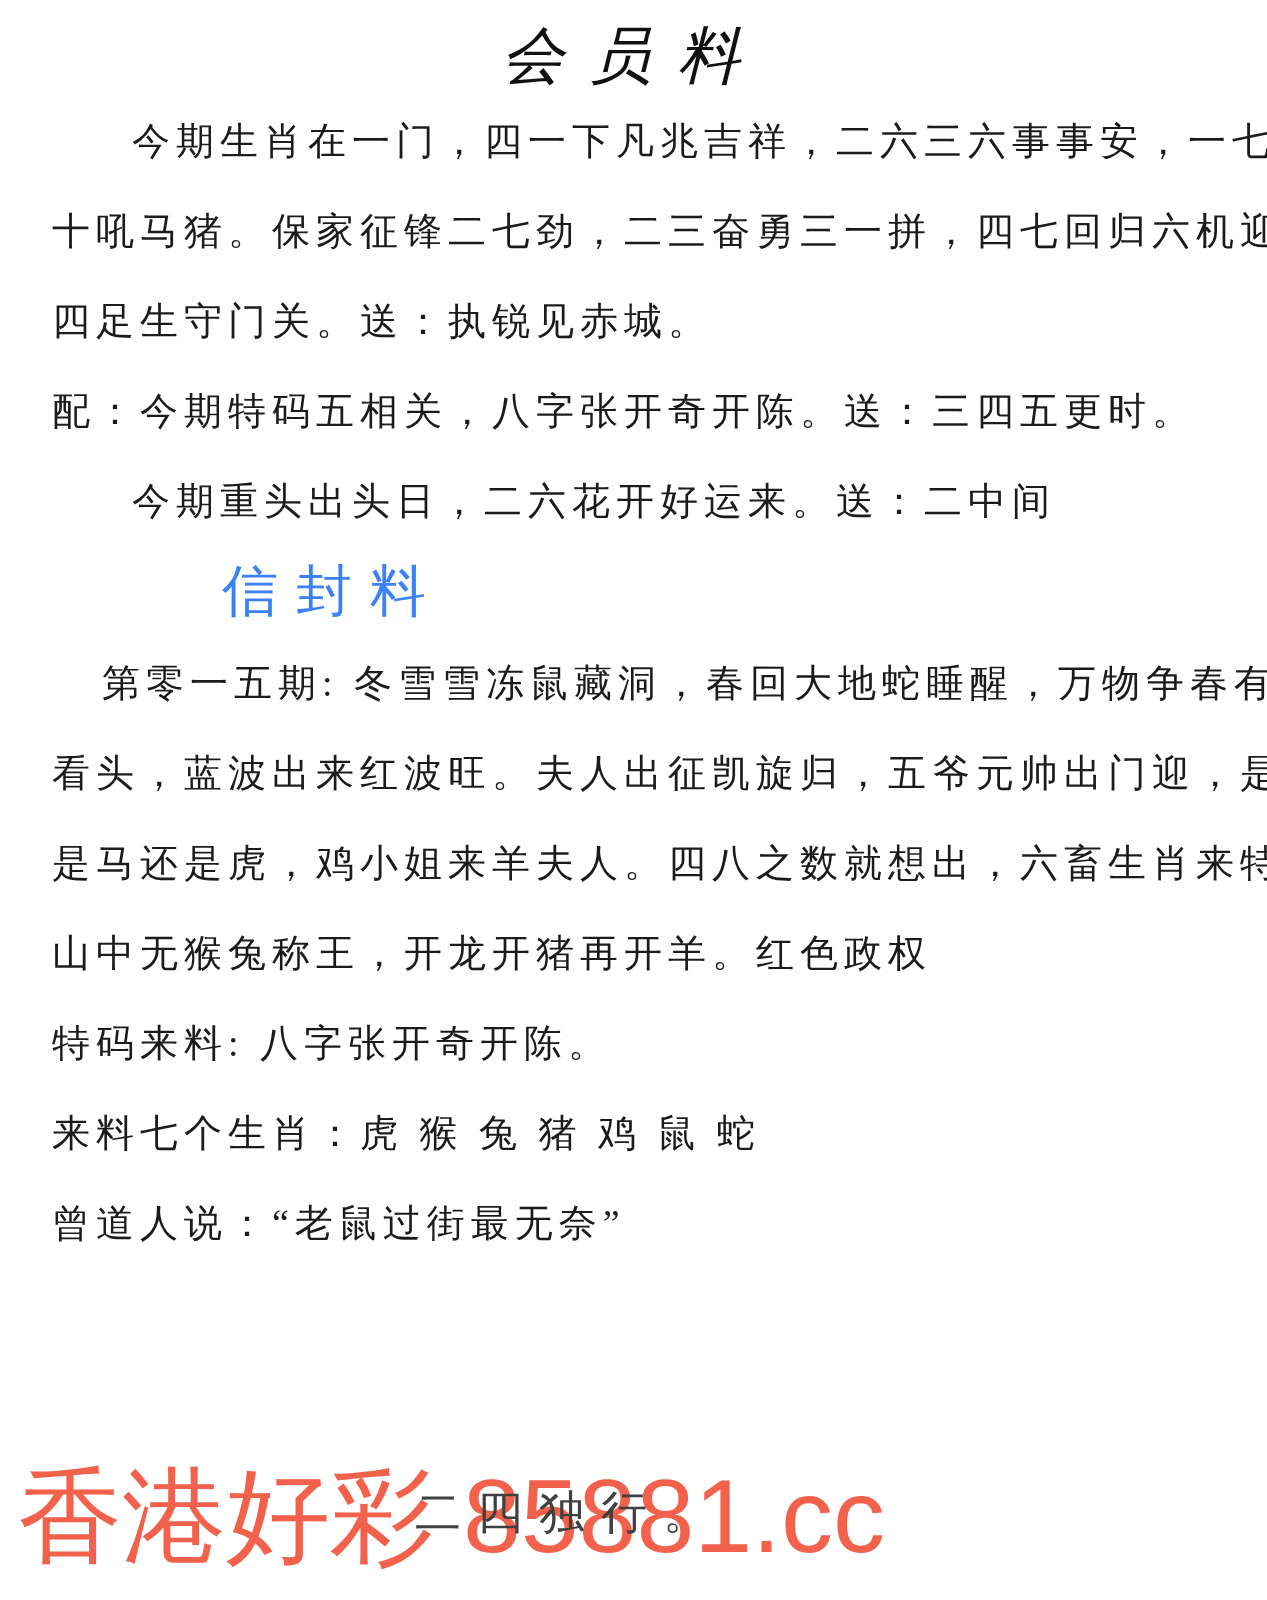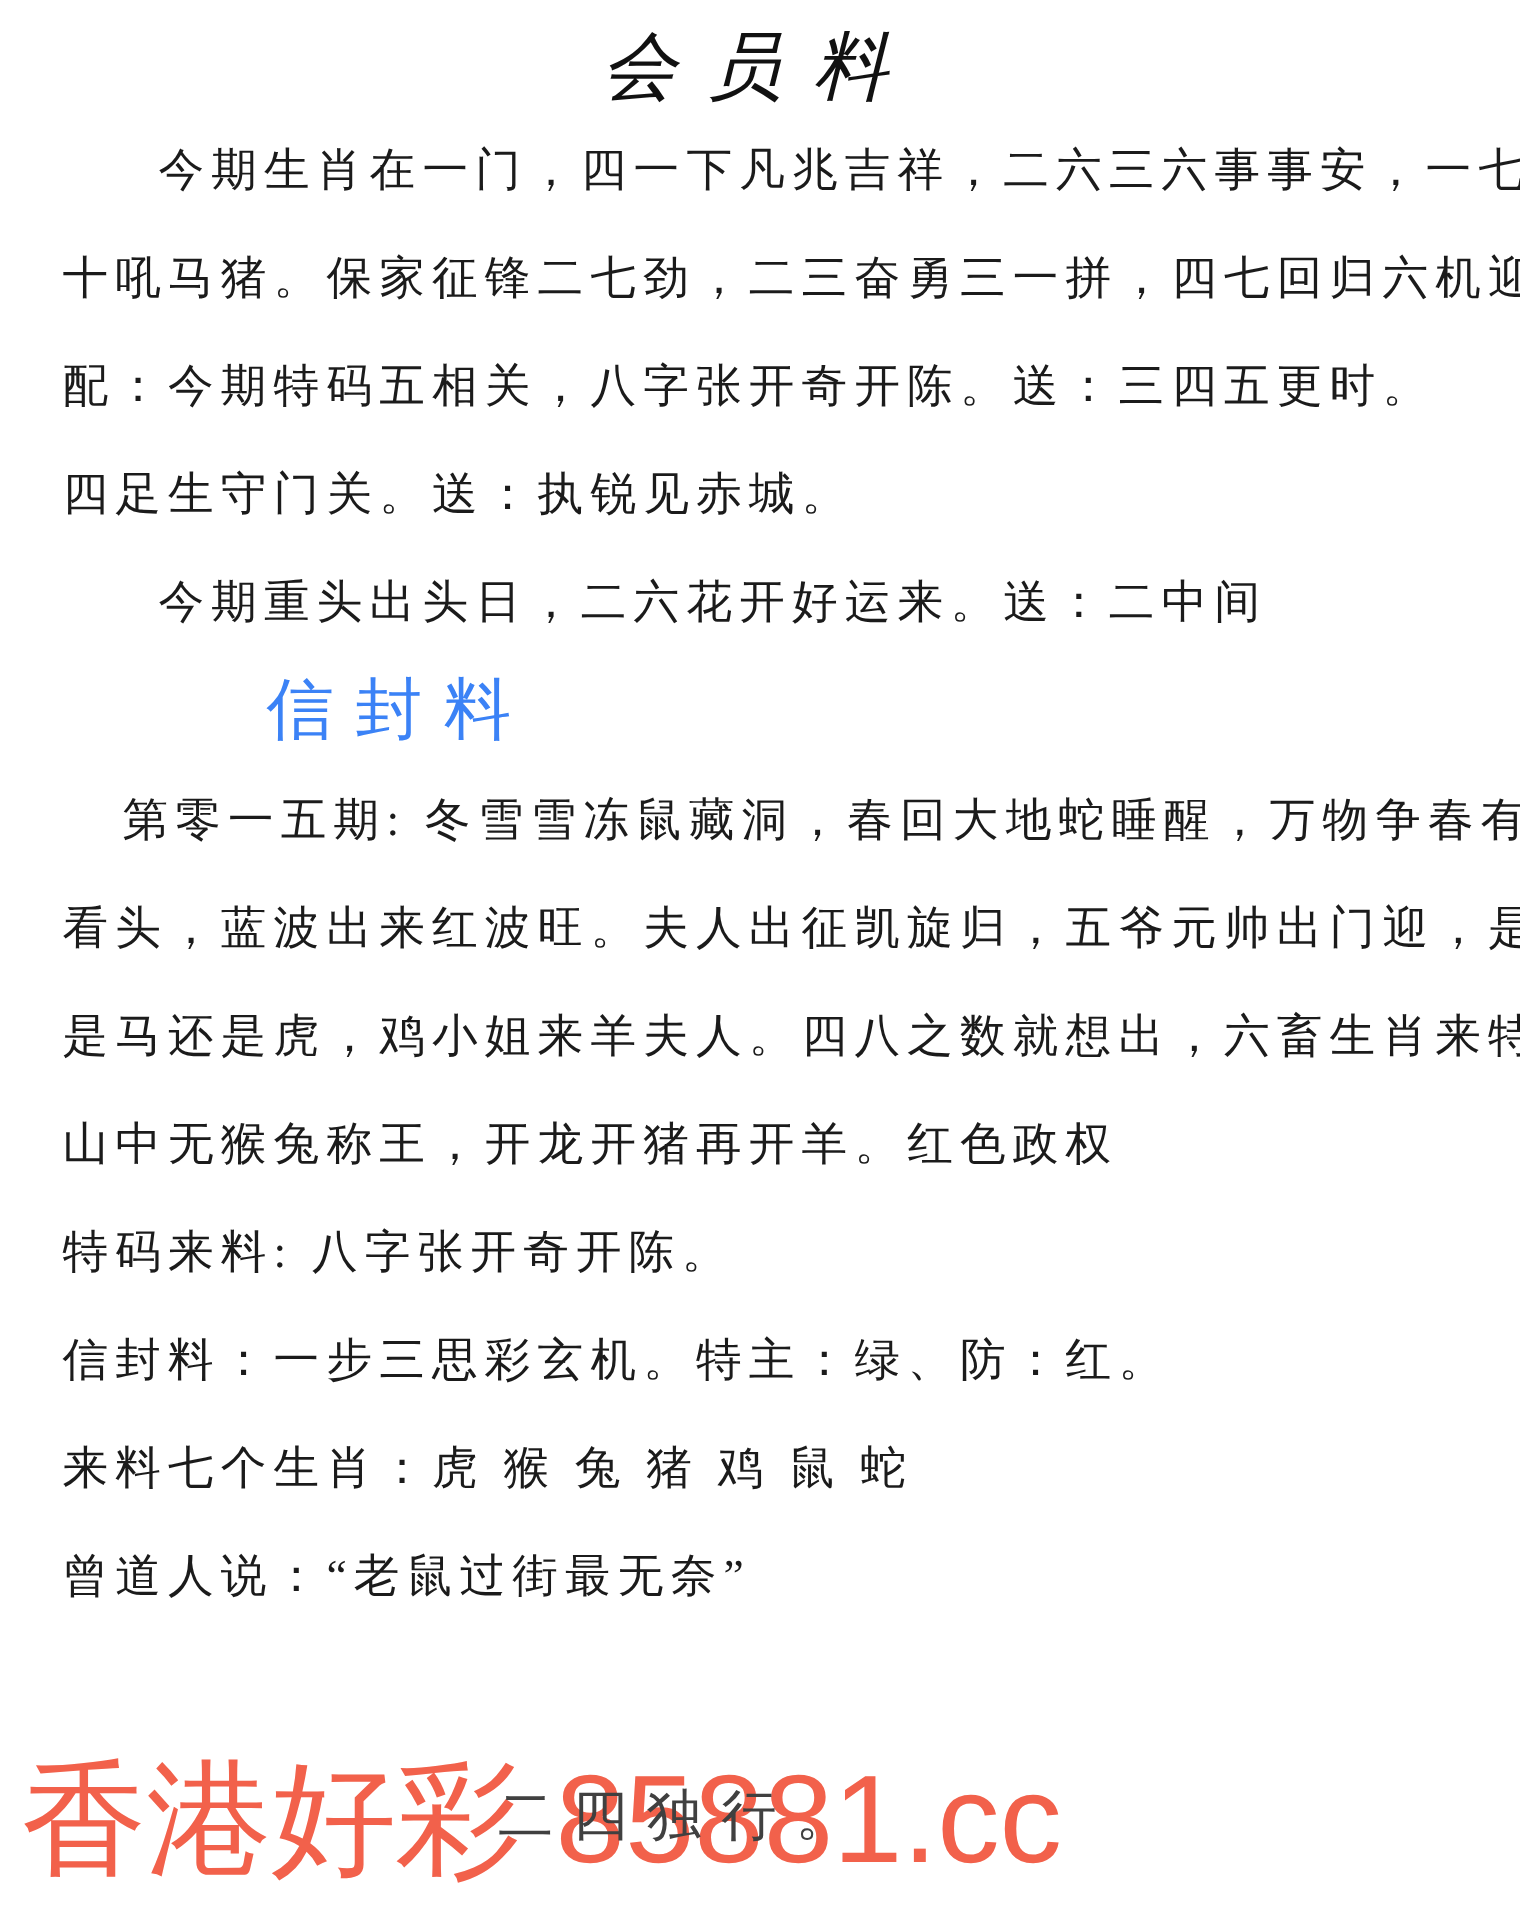--- a/index.html
+++ b/index.html
@@ -88,39 +88,38 @@
 </head>
 <body>
 
 <div class="doc">
   <div class="content">
 
     <div class="main-title">会员料</div>
 
     <div class="line indent-lg">今期生肖在一门，四一下凡兆吉祥，二六三六事事安，一七三</div>
     <div class="line">十吼马猪。保家征锋二七劲，二三奋勇三一拼，四七回归六机迎，</div>
+    <div class="line">四足生守门关。送：执锐见赤城。</div>
+
     <div class="line">配：今期特码五相关，八字张开奇开陈。送：三四五更时。</div>
-
-    <div class="line">四足生守门关。送：执锐见赤城。</div>
 
     <div class="line indent-lg">今期重头出头日，二六花开好运来。送：二中间</div>
 
 
     <div class="intro-row">
       <span class="envelope-title">信封料</span>
     </div>
 
     <div class="line indent-sm">第零一五期: 冬雪雪冻鼠藏洞，春回大地蛇睡醒，万物争春有</div>
     <div class="line">看头，蓝波出来红波旺。夫人出征凯旋归，五爷元帅出门迎，是牛</div>
     <div class="line">是马还是虎，鸡小姐来羊夫人。四八之数就想出，六畜生肖来特码。</div>
     <div class="line">山中无猴兔称王，开龙开猪再开羊。红色政权</div>
 
     <div class="line">特码来料: 八字张开奇开陈。</div>
 
-    <div class="line">信封料：一步三思彩玄机。特主：绿、防：红。</div>
 
     <div class="line">来料七个生肖：虎 猴 兔 猪 鸡 鼠 蛇</div>
 
     <div class="line">曾道人说：“老鼠过街最无奈”</div>
 
   </div>
 
   <div class="bottom-area">
     <div class="watermark">香港好彩 85881.cc</div>
     <div class="bottom-handwriting">二四独行。</div>

